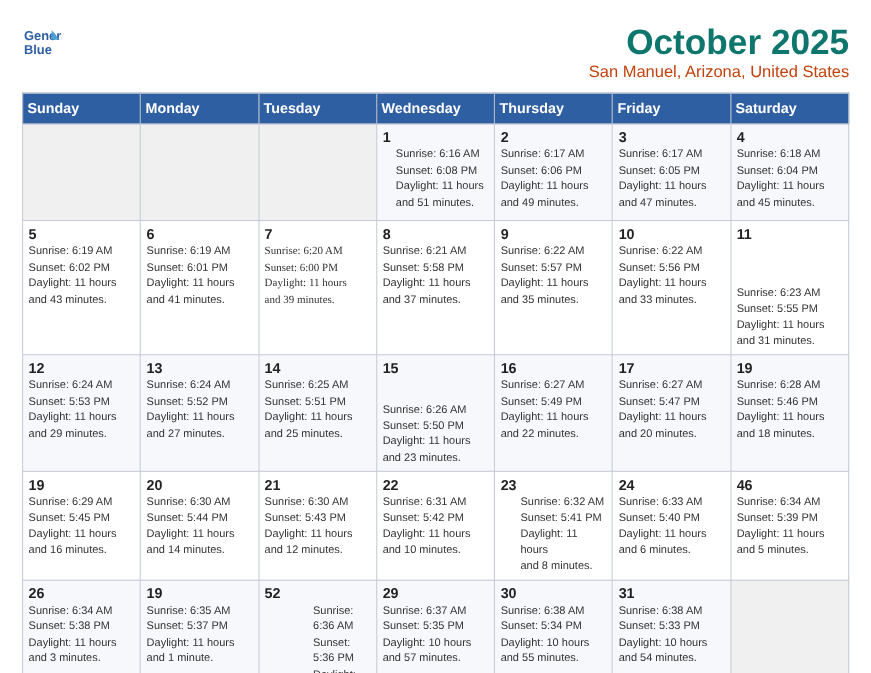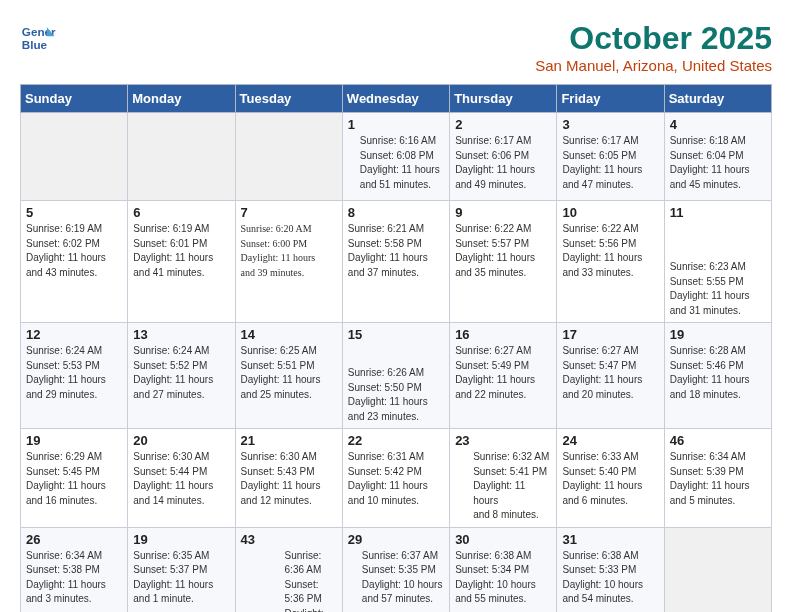--- a/index.html
+++ b/index.html
@@ -300,29 +300,29 @@
 and 3 minutes.</div>
         </td>
         <td>
           <div class="day-num">19</div>
           <div class="day-info" style="white-space: pre-line;">Sunrise: 6:35 AM
 Sunset: 5:37 PM
 Daylight: 11 hours
 and 1 minute.</div>
         </td>
         <td>
-          <div class="day-num">43</div>
+          <div class="day-num">52</div>
           <div class="day-info" style="white-space: pre-line; margin-left: 44px;">Sunrise: 6:36 AM
 Sunset: 5:36 PM
 Daylight: 10 hours
 and 59 minutes.</div>
         </td>
         <td>
           <div class="day-num">29</div>
-          <div class="day-info" style="white-space: pre-line; margin-left: 14px;">Sunrise: 6:37 AM
+          <div class="day-info" style="white-space: pre-line;">Sunrise: 6:37 AM
 Sunset: 5:35 PM
 Daylight: 10 hours
 and 57 minutes.</div>
         </td>
         <td>
           <div class="day-num">30</div>
           <div class="day-info" style="white-space: pre-line;">Sunrise: 6:38 AM
 Sunset: 5:34 PM
 Daylight: 10 hours
 and 55 minutes.</div>

